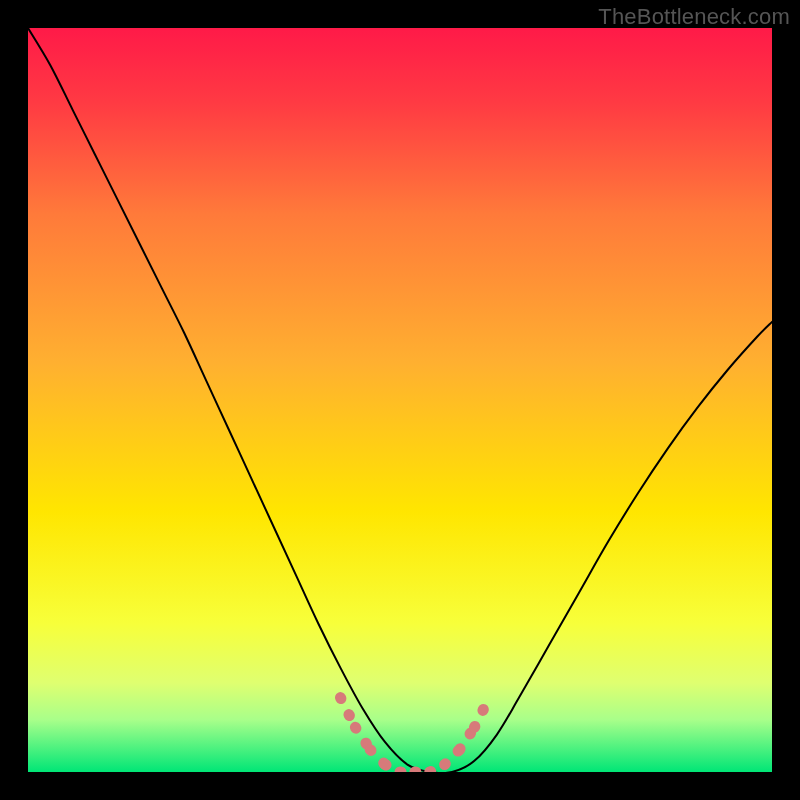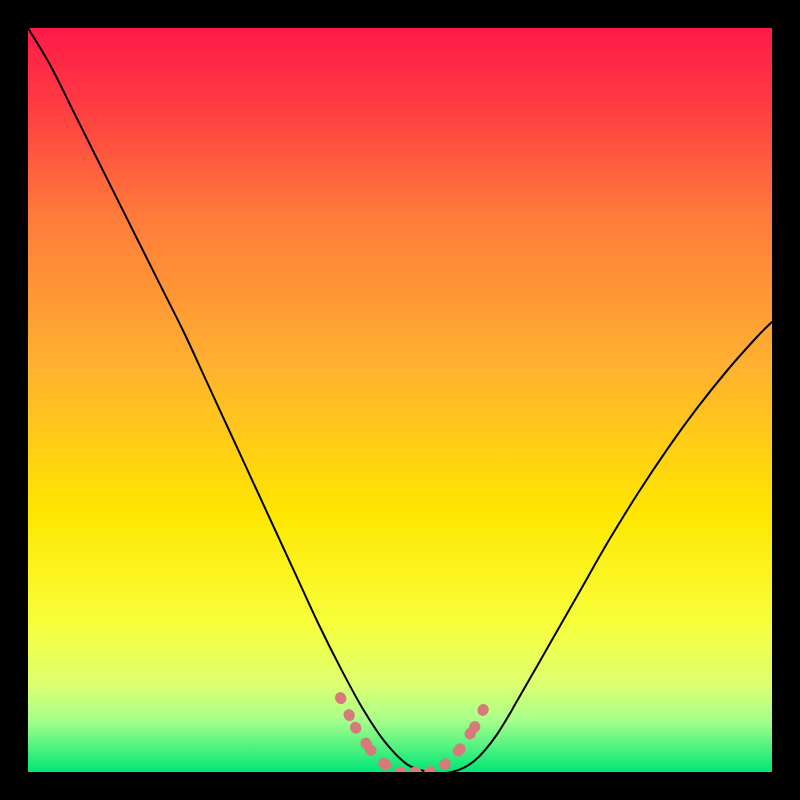--- a/index.html
+++ b/index.html
@@ -33,20 +33,21 @@
     left: 28px;
     width: 744px;
     height: 744px;
   }
   svg { display: block; }
 </style>
 </head>
 <body>
 
 <div class="frame">
+  <div class="watermark">TheBottleneck.com</div>
 
   <div class="canvas-wrap">
     <svg id="chart-svg" width="744" height="744" viewBox="0 0 744 744">
       <defs>
         <linearGradient id="bg-grad" x1="0" y1="0" x2="0" y2="1">
           <stop id="g-top" offset="0%" stop-color="#ff1a48"></stop>
           <stop offset="10%" stop-color="#ff3a43"></stop>
           <stop offset="25%" stop-color="#ff7a3a"></stop>
           <stop offset="45%" stop-color="#ffb030"></stop>
           <stop id="g-mid" offset="65%" stop-color="#ffe600"></stop>

